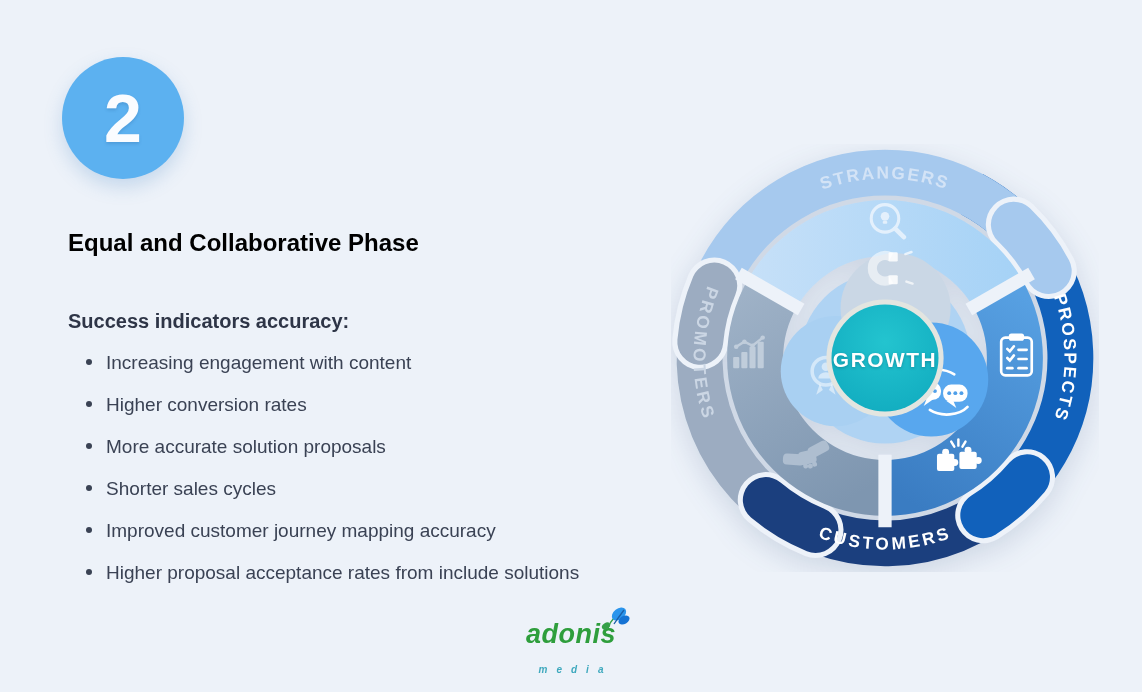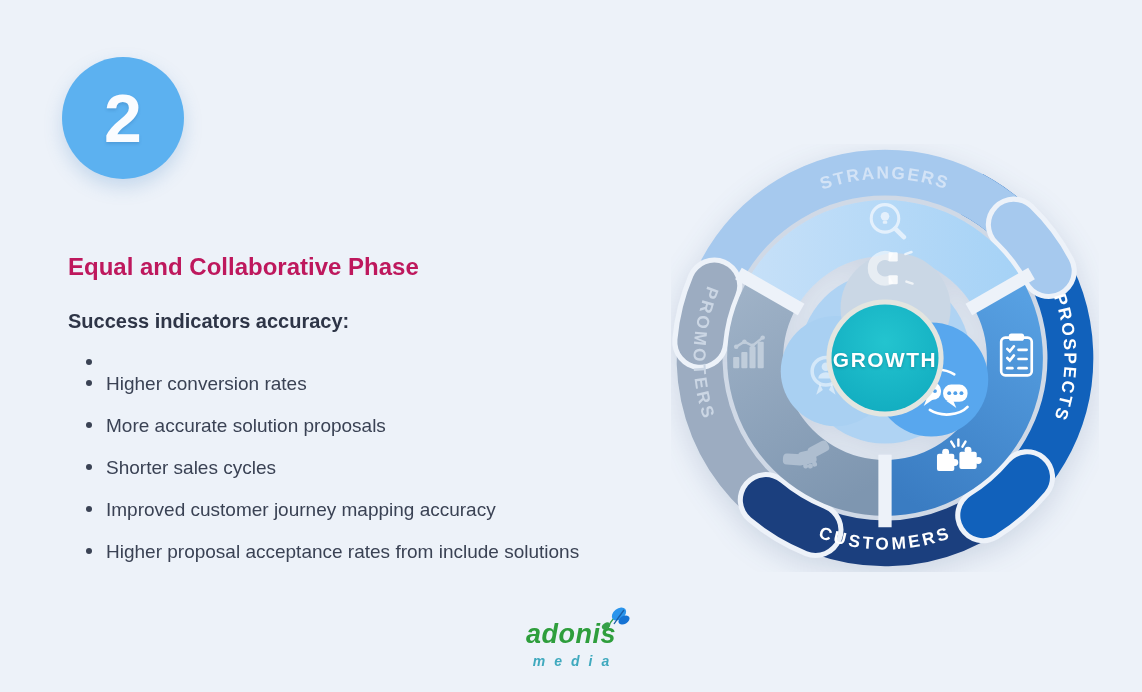--- a/index.html
+++ b/index.html
@@ -9,49 +9,49 @@
   
   .badge{position:absolute;left:62px;top:57px;width:122px;height:122px;border-radius:50%;
          background:#5CB1F0;display:flex;align-items:center;justify-content:center;
          box-shadow:0 8px 18px rgba(80,140,200,.25);}
   .badge-num{color:#FAFCFF;font-size:68px;font-weight:800;text-shadow:0 2px 3px rgba(40,100,160,.25);}
   .title{position:absolute;left:219px;top:66px;font-weight:800;letter-spacing:.5px;}
   .title-line1{font-size:34px;line-height:46px;color:#69B7F3;}
   .title-line2{font-size:37px;line-height:48px;color:#3A7ABD;}
 
   
-  .phase-title{position:absolute;left:68px;top:229px;font-size:24px;font-weight:700;color:#be185d;margin-top:24px;}
+  .phase-title{position:absolute;left:68px;top:229px;font-size:24px;font-weight:700;color:#000000;}
   .list-title{position:absolute;left:68px;top:310px;font-size:20px;font-weight:700;color:#2E3547;}
   .bullets{position:absolute;left:68px;top:352px;margin:0;padding:0;list-style:none;}
   .bullets li{position:relative;padding-left:38px;margin-bottom:21px;font-size:19px;color:#3A4254;line-height:21px;}
   .bullets li .dot{position:absolute;left:18px;top:7px;width:6px;height:6px;border-radius:50%;background:#3A4254;}
 
   
   .flywheel{position:absolute;left:671px;top:144px;width:428px;height:428px;}
   .arc-label{font-size:17px;font-weight:bold;letter-spacing:2.5px;}
 
   
   .logo{position:absolute;left:50%;top:620px;transform:translateX(-50%);text-align:center;width:130px;font-style:italic;}
   .logo-name{font-size:27px;font-weight:700;color:#2E9E3C;letter-spacing:.5px;line-height:28px;}
-  .logo-sub{font-size:14px;font-weight:700;color:#3FA9BE;letter-spacing:9px;margin-top:5px;padding-left:9px;}
+  .logo-sub{font-size:10px;font-weight:700;color:#3FA9BE;letter-spacing:9px;margin-top:16px;padding-left:9px;}
   .butterfly{position:absolute;right:4px;top:-16px;}
 </style>
 </head>
 <body>
 
 <div class="stage">
 
   <div class="badge">
     <span class="badge-num">2</span>
   </div>
 
   <div class="phase-title">Equal and Collaborative Phase</div>
   <div class="list-title">Success indicators accuracy:</div>
   <ul class="bullets">
-    <li><span class="dot"></span></li>
+    <li><span class="dot"></span><span>Increasing engagement with content</span></li>
     <li><span class="dot"></span><span>Higher conversion rates</span></li>
     <li><span class="dot"></span><span>More accurate solution proposals</span></li>
     <li><span class="dot"></span><span>Shorter sales cycles</span></li>
     <li><span class="dot"></span><span>Improved customer journey mapping accuracy</span></li>
     <li><span class="dot"></span><span>Higher proposal acceptance rates from include solutions</span></li>
   </ul>
 
   <svg class="flywheel" viewBox="0 0 420 420">
     <defs>
       <linearGradient id="gradTop" x1="0" y1="0" x2="1" y2="0">

